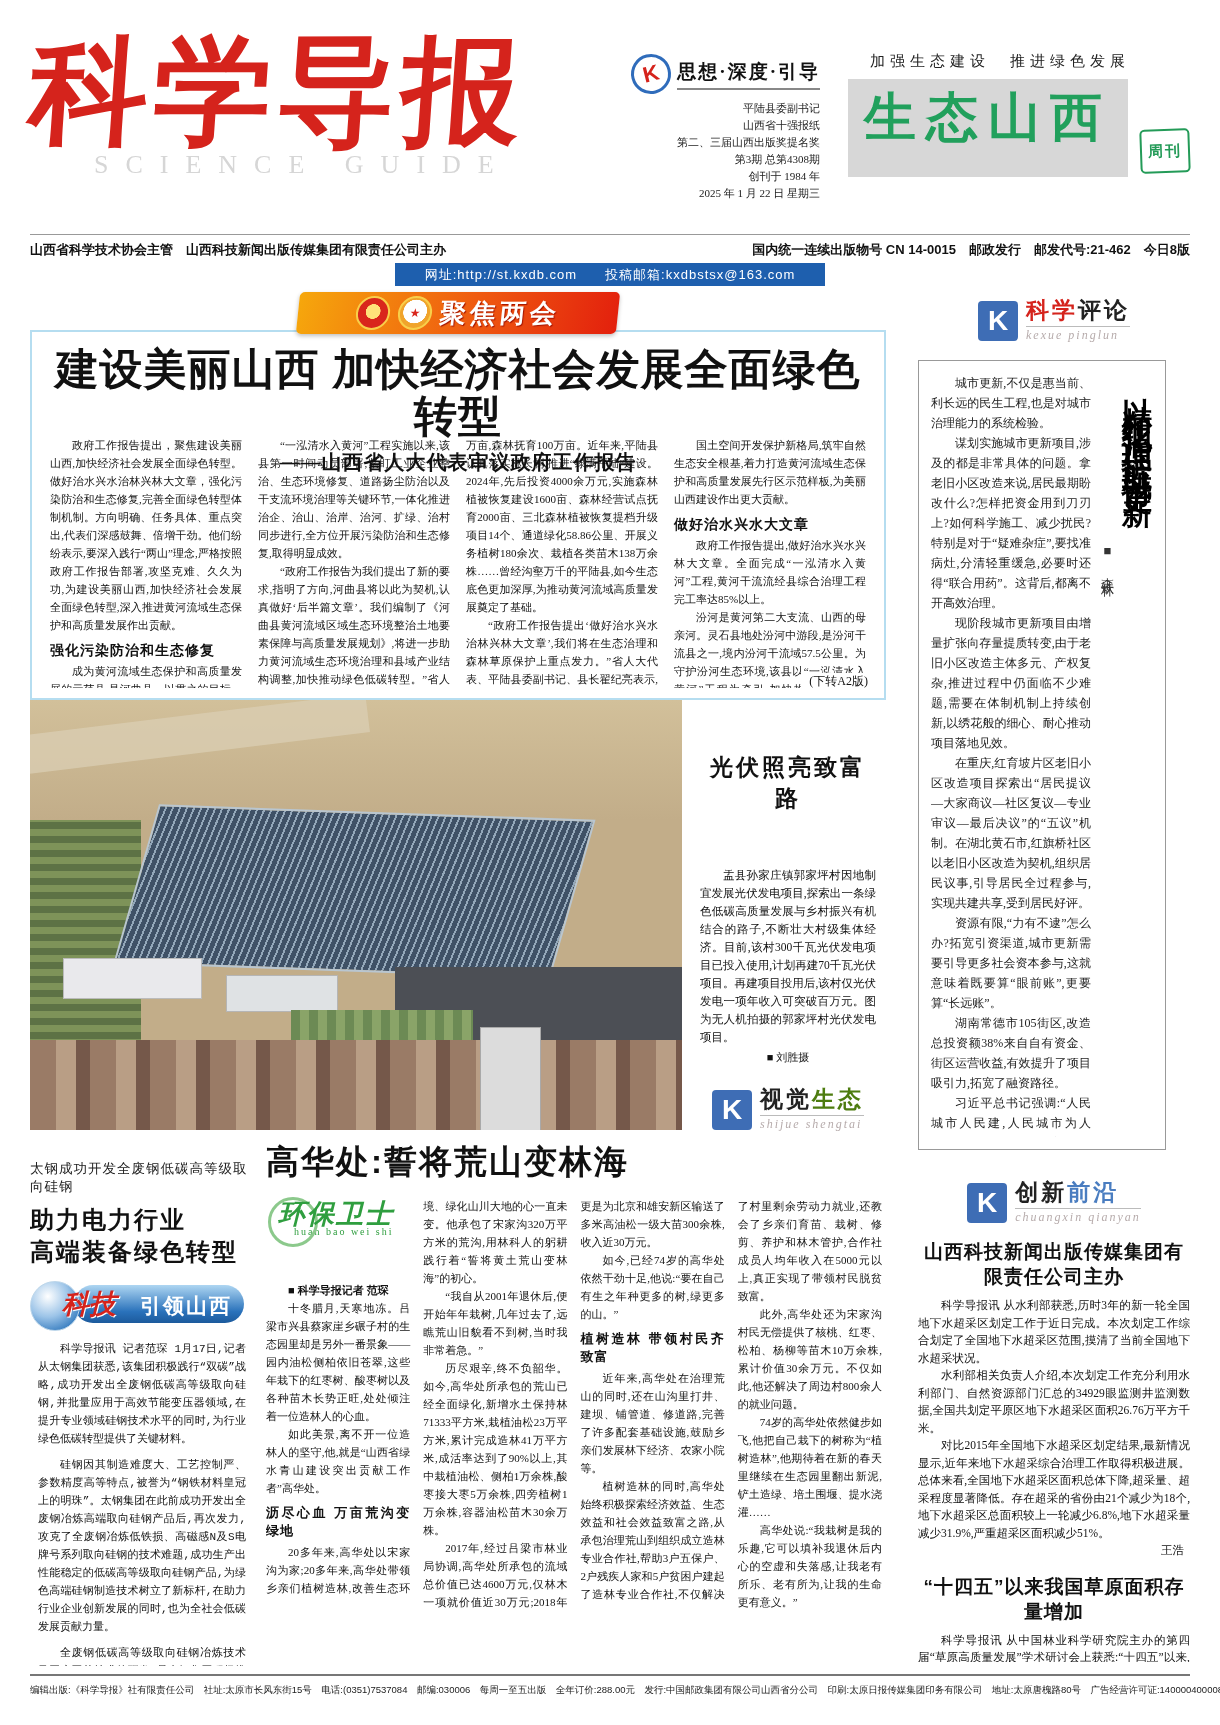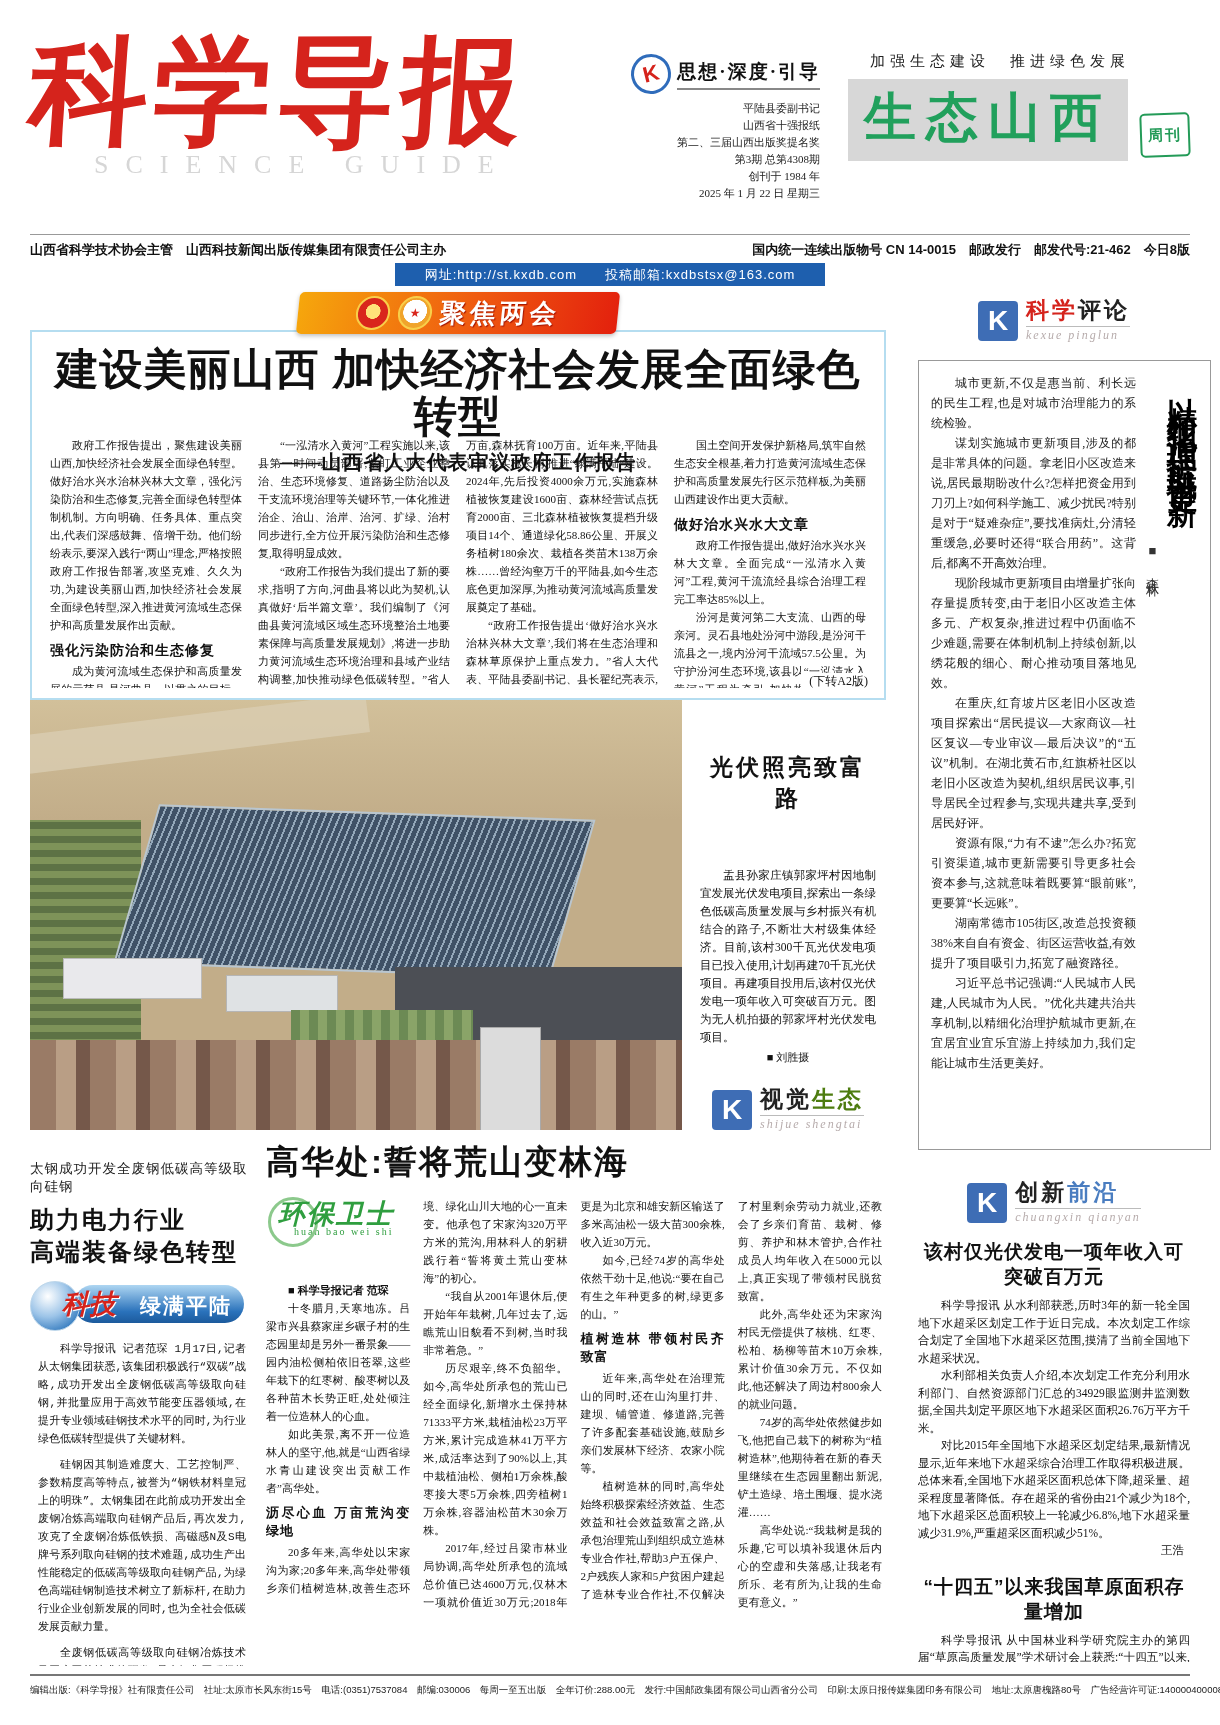--- a/index.html
+++ b/index.html
@@ -14,21 +14,21 @@
   .mast-info{width:250px;padding-top:32px;}
   .slogan-row{display:flex;align-items:center;justify-content:flex-end;gap:6px;}
   .klogo{width:34px;height:34px;border:3px solid #2f6cbb;border-radius:50%;display:flex;
          align-items:center;justify-content:center;color:#d5231c;font-weight:900;
          font-size:22px;transform:rotate(-14deg);font-family:"Liberation Sans",sans-serif;}
   .mast-slogan{font-size:19px;font-weight:bold;letter-spacing:2px;border-bottom:2px solid #888;padding-bottom:3px;}
   .mast-lines{margin-top:6px;text-align:right;font-size:11px;line-height:17px;color:#222;}
   .mast-right{flex:1;display:flex;flex-direction:column;align-items:flex-end;padding-top:30px;}
   .green-slogan{font-size:15px;letter-spacing:5px;color:#222;margin:0 60px 8px 0;}
   .eco-row{display:flex;align-items:flex-end;gap:12px;}
-  .ecobox{background:#d7d7d7;padding:4px 16px 8px;font-size:52px;font-weight:900;
+  .ecobox{background:#d7d7d7;padding:4px 16px 24px;font-size:52px;font-weight:900;
           color:#21a05c;letter-spacing:10px;font-family:"Liberation Sans",sans-serif;}
   .stamp{width:46px;height:40px;border:2px solid #249b58;border-radius:5px;display:flex;
          align-items:center;justify-content:center;color:#249b58;font-size:15px;font-weight:bold;
          letter-spacing:2px;transform:rotate(-2deg);margin-bottom:4px;}
   
   #rule{position:absolute;left:30px;top:234px;width:1160px;border-top:1px solid #999;}
   #owner{position:absolute;left:30px;top:241px;width:1160px;display:flex;justify-content:space-between;
          font-size:13px;font-weight:bold;font-family:"Liberation Sans",sans-serif;color:#111;}
   #urlbar{position:absolute;left:395px;top:263px;width:430px;height:23px;background:#1e5fae;
           color:#fff;font-size:13px;display:flex;align-items:center;justify-content:center;
@@ -60,21 +60,21 @@
   .brand .sq{width:40px;height:40px;background:#3e6db5;color:#fff;font-size:28px;font-weight:bold;
              display:flex;align-items:center;justify-content:center;border-radius:4px;
              font-family:"Liberation Sans",sans-serif;}
   .brand .words{text-align:left;}
   .brand .cnrow{font-size:23px;font-weight:bold;letter-spacing:3px;line-height:1.1;
                 font-family:"Liberation Sans",sans-serif;white-space:nowrap;}
   .brand .py{font-size:12px;font-style:italic;color:#b6abab;letter-spacing:2px;border-top:1px solid #bbb;
              margin-top:3px;padding-top:1px;}
   .red{color:#d5231c;} .blue{color:#4a7dc0;} .green{color:#4d7c0f;} .dark{color:#222;}
   #cm-logo{position:absolute;left:918px;top:298px;width:272px;}
-  #cm-box{position:absolute;left:918px;top:360px;width:293px;height:790px;border:1px solid #999;
+  #cm-box{position:absolute;left:918px;top:360px;width:248px;height:790px;border:1px solid #999;
           display:flex;padding:12px 8px 12px 12px;box-sizing:border-box;gap:6px;}
   .cm-text{flex:1;overflow:hidden;font-size:12px;line-height:20px;text-align:justify;color:#222;}
   .cm-text p{margin:0;text-indent:2em;}
   .cm-side{width:60px;writing-mode:vertical-rl;}
   .cm-title{font-size:30px;font-weight:900;letter-spacing:9px;font-family:"Liberation Sans",sans-serif;
             color:#000;}
   .cm-author{font-size:13px;padding-top:170px;color:#333;letter-spacing:3px;}
   
   #photo{position:absolute;left:30px;top:700px;width:652px;height:430px;background:#c2ad89;overflow:hidden;}
   #photo div{position:absolute;}
@@ -262,21 +262,21 @@
   <div id="steel">
     <div class="kicker">太钢成功开发全废钢低碳高等级取向硅钢</div>
     <div class="steel-head">
       <div>助力电力行业</div>
       <div>高端装备绿色转型</div>
     </div>
     <div class="kjbanner">
       <div class="kj-pill"></div>
       <div class="kj-globe"></div>
       <div class="kj-keji">科技</div>
-      <div class="kj-rest">绿满平陆</div>
+      <div class="kj-rest">引领山西</div>
     </div>
     <div class="steel-body">
       <p>科学导报讯 记者范琛 1月17日,记者从太钢集团获悉,该集团积极践行“双碳”战略,成功开发出全废钢低碳高等级取向硅钢,并批量应用于高效节能变压器领域,在提升专业领域硅钢技术水平的同时,为行业绿色低碳转型提供了关键材料。</p>
       <p>硅钢因其制造难度大、工艺控制严、参数精度高等特点,被誉为“钢铁材料皇冠上的明珠”。太钢集团在此前成功开发出全废钢冶炼高端取向硅钢产品后,再次发力,攻克了全废钢冶炼低铁损、高磁感N及S电牌号系列取向硅钢的技术难题,成功生产出性能稳定的低碳高等级取向硅钢产品,为绿色高端硅钢制造技术树立了新标杆,在助力行业企业创新发展的同时,也为全社会低碳发展贡献力量。</p>
       <p>全废钢低碳高等级取向硅钢冶炼技术及工序工艺技术的研发,是太钢集团积极推进低碳转型的重要举措。产品的成功开发和批量应用,进一步促进了低碳高端硅钢技术的快速发展和品种升级,为产业链低碳转型、助推绿色经济快速发展提供了坚强保障。</p>
     </div>
   </div>
 
   <div id="forest">
     <div class="forest-head">高华处:誓将荒山变林海</div>
@@ -305,21 +305,21 @@
   </div>
 
   <div id="innov">
     <div class="brand">
       <span class="sq">K</span>
       <span class="words">
         <span class="cnrow"><span class="dark">创新</span><span class="blue">前沿</span></span>
         <div class="py">chuangxin  qianyan</div>
       </span>
     </div>
-    <div class="innov-title">该村仅光伏发电一项年收入可突破百万元</div>
+    <div class="innov-title">山西科技新闻出版传媒集团有限责任公司主办</div>
     <div class="innov-body">
       <p>科学导报讯 从水利部获悉,历时3年的新一轮全国地下水超采区划定工作于近日完成。本次划定工作综合划定了全国地下水超采区范围,摸清了当前全国地下水超采状况。</p>
       <p>水利部相关负责人介绍,本次划定工作充分利用水利部门、自然资源部门汇总的34929眼监测井监测数据,全国共划定平原区地下水超采区面积26.76万平方千米。</p>
       <p>对比2015年全国地下水超采区划定结果,最新情况显示,近年来地下水超采综合治理工作取得积极进展。总体来看,全国地下水超采区面积总体下降,超采量、超采程度显著降低。存在超采的省份由21个减少为18个,地下水超采区总面积较上一轮减少6.8%,地下水超采量减少31.9%,严重超采区面积减少51%。</p>
       <div class="innov-author">王浩</div>
     </div>
     <div class="innov-title">“十四五”以来我国草原面积存量增加</div>
     <div class="innov-body">
       <p>科学导报讯 从中国林业科学研究院主办的第四届“草原高质量发展”学术研讨会上获悉:“十四五”以来,我国持续推进草原修复治理,年均种草改良面积稳定在2.6万平方千米以上,退化草原面积缩减近46.7万平方千米。</p>
 

